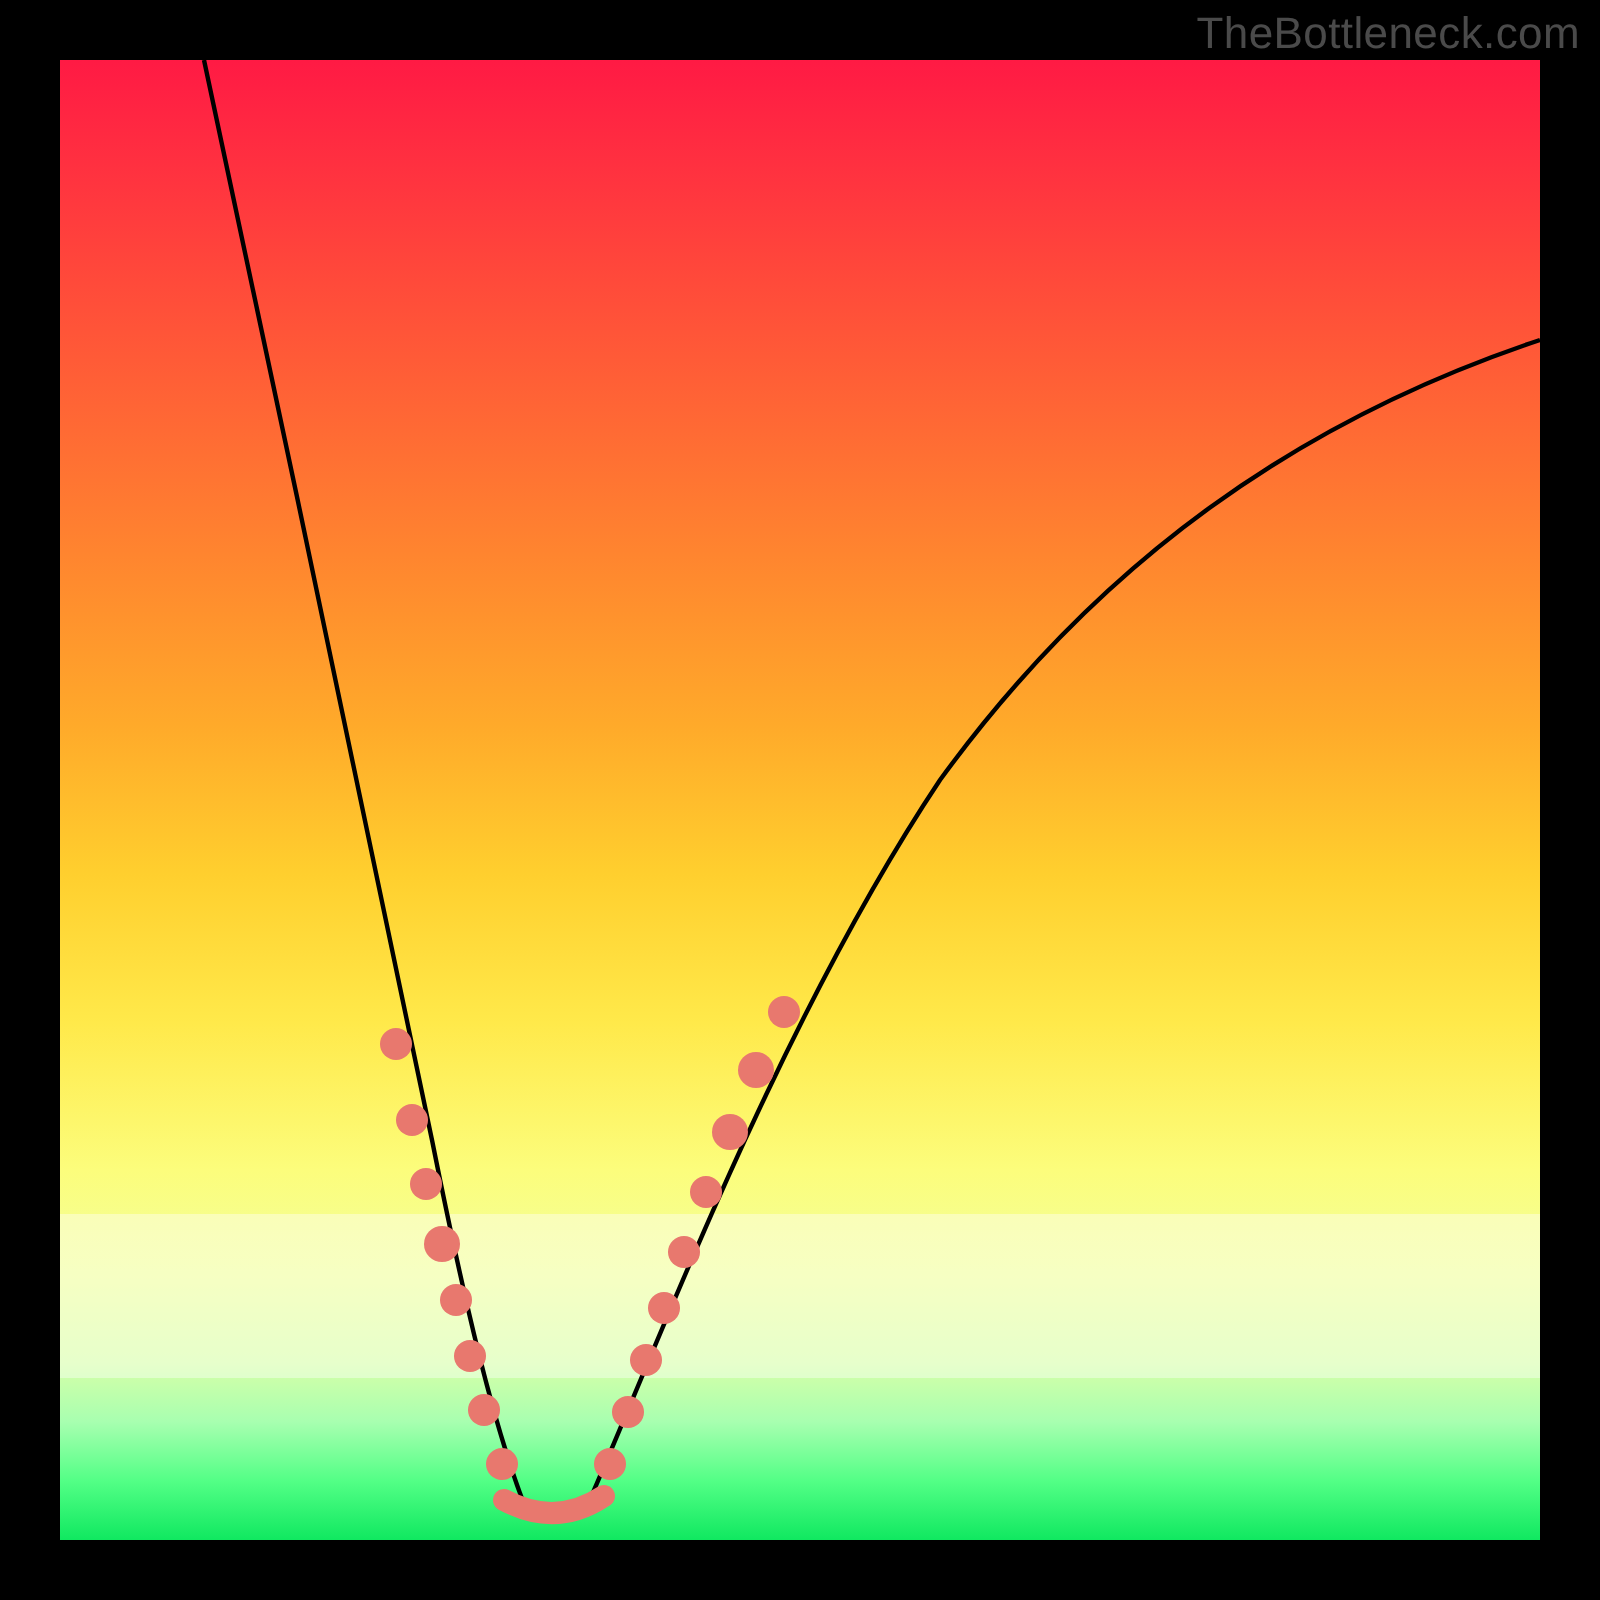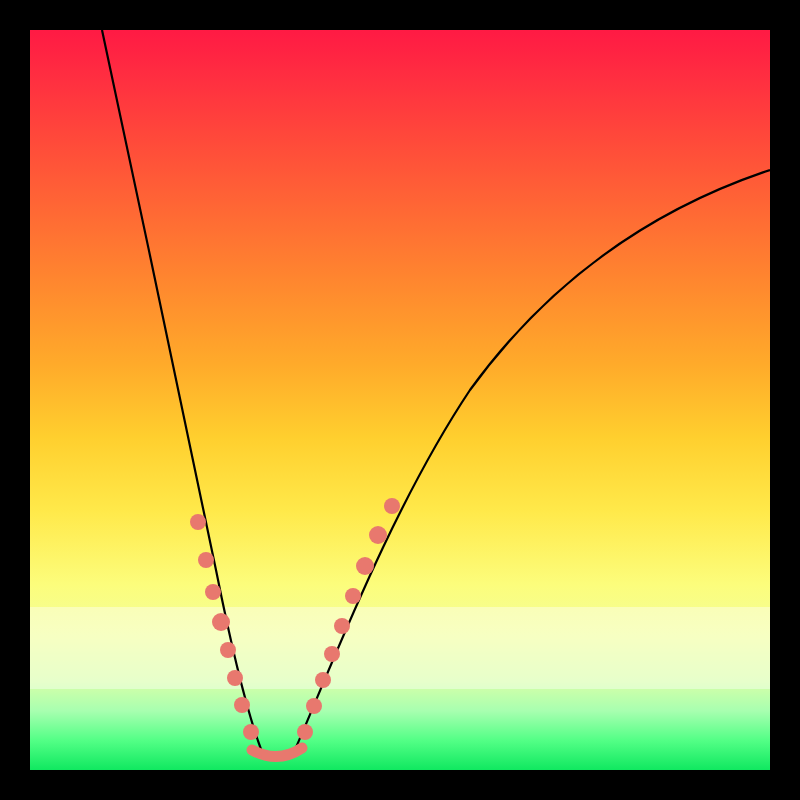--- a/index.html
+++ b/index.html
@@ -80,20 +80,21 @@
     fill: none;
     stroke: #e8786e;
     stroke-width: 11;
     stroke-linecap: round;
   }
 </style>
 </head>
 <body>
 
 <div class="frame">
+  <div class="watermark">TheBottleneck.com</div>
 
   <div class="plot-area">
     <div class="pale-band"></div>
 
     <svg class="curves" viewBox="0 0 740 740">
 
       <path class="curve" d="M 72 0
                C 110 175, 152 380, 186 540
                C 202 620, 216 680, 232 722
                "></path>

